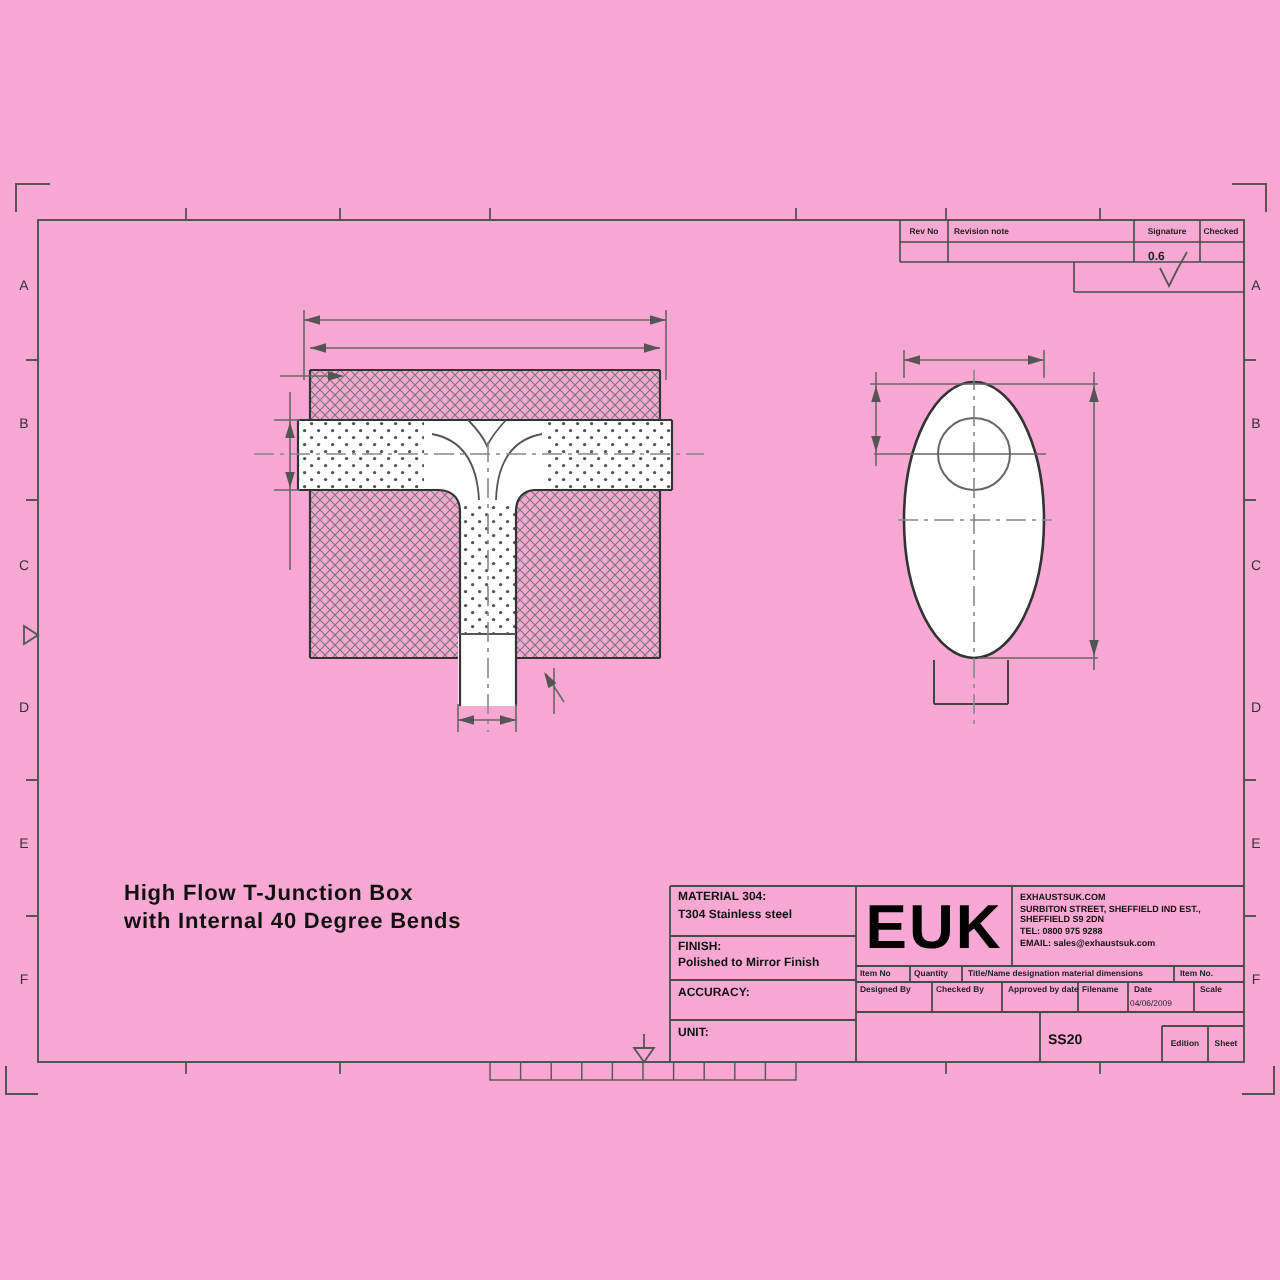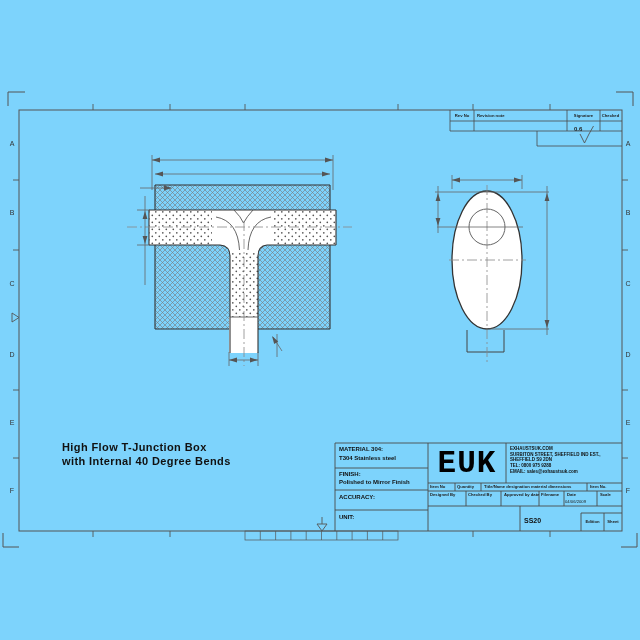--- a/index.html
+++ b/index.html
@@ -1,16 +1,16 @@
 <!DOCTYPE html>
 <html><head>
 <meta charset="utf-8">
 <style>
   html,body{margin:0;padding:0;background:#fff;}
-  #canvas{position:relative;width:640px;height:640px;background:#7dd3fc;overflow:hidden;
+  #canvas{position:relative;width:640px;height:640px;background:#f9a8d4;overflow:hidden;
           font-family:"Liberation Sans", sans-serif;color:#222;}
   #linework{position:absolute;left:0;top:0;}
   .t{position:absolute;white-space:nowrap;line-height:1;color:#1c1c1c;}
   .zl{font-size:7px;width:10px;text-align:center;color:#333;}
   .tiny{font-size:4.2px;font-weight:bold;color:#222;}
   .cell{font-size:6px;font-weight:bold;color:#111;}
   .addr{font-size:4.5px;font-weight:bold;line-height:5.7px;color:#111;}
   .title{font-size:11px;font-weight:bold;letter-spacing:.4px;color:#111;}
   .logo{font-size:31px;font-weight:800;width:78px;text-align:center;color:#000;letter-spacing:1px;}
   .ssno{font-size:7px;font-weight:bold;color:#111;}
@@ -185,21 +185,21 @@
 <div class="t title" style="left:62px;top:442px;">High Flow T-Junction Box</div>
 <div class="t title" style="left:62px;top:456px;">with Internal 40 Degree Bends</div>
 
 <div class="t cell" style="left:339px;top:446px;">MATERIAL 304:</div>
 <div class="t cell" style="left:339px;top:455px;">T304 Stainless steel</div>
 <div class="t cell" style="left:339px;top:470.5px;">FINISH:</div>
 <div class="t cell" style="left:339px;top:479px;">Polished to Mirror Finish</div>
 <div class="t cell" style="left:339px;top:494px;">ACCURACY:</div>
 <div class="t cell" style="left:339px;top:513.5px;">UNIT:</div>
 
-<div class="t logo" style="left:428px;top:448px;font-family:Liberation Mono, monospace;">EUK</div>
+<div class="t logo" style="left:428px;top:448px;">EUK</div>
 <div class="t addr" style="left:510px;top:446px;">
   <span style="display:block;">EXHAUSTSUK.COM</span>
   <span style="display:block;">SURBITON STREET, SHEFFIELD IND EST.,</span>
   <span style="display:block;">SHEFFIELD S9 2DN</span>
   <span style="display:block;">TEL: 0800 975 9288</span>
   <span style="display:block;">EMAIL: sales@exhaustsuk.com</span>
 </div>
 
 <div class="t tiny" style="left:430px;top:485px;">Item No</div>
 <div class="t tiny" style="left:457px;top:485px;">Quantity</div>

